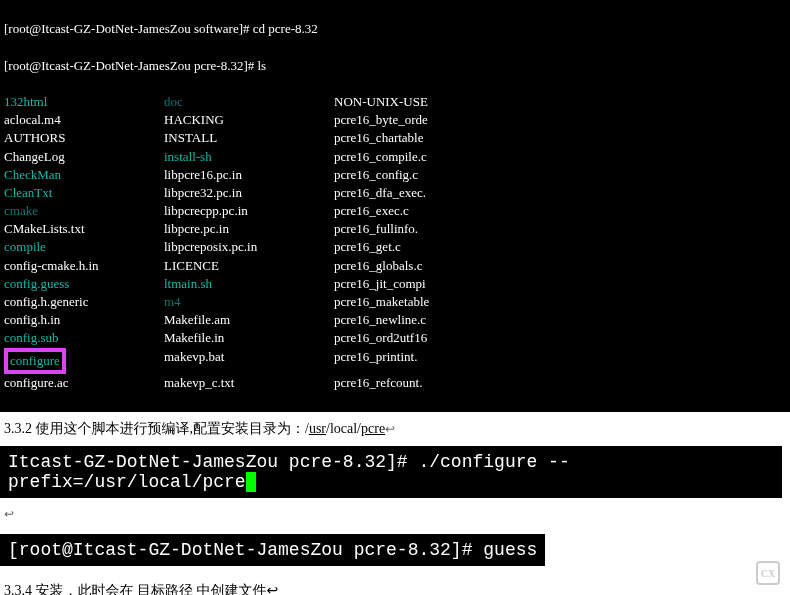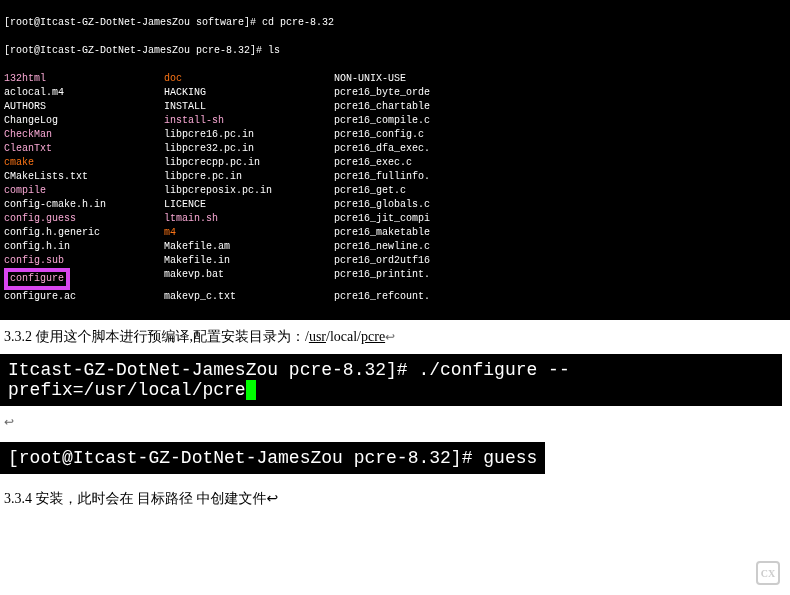--- a/index.html
+++ b/index.html
@@ -5,29 +5,29 @@
     * { margin: 0; padding: 0; box-sizing: border-box; }
     body {
       font-family: "SimSun", "宋体", serif;
       font-size: 14px;
       background: #fff;
       width: 790px;
     }
     .terminal {
       background: #000;
       color: #fff;
-      font-family: Liberation Mono, monospace;
-      font-size: 10px;
+      font-family: Liberation Serif, serif;
+      font-size: 13px;
       padding: 2px 4px;
       line-height: 1.4;
       white-space: pre;
     }
     .terminal .prompt { color: #fff; }
-    .terminal .green { color: #f9a8d4; }
-    .terminal .blue { color: #f97316; }
+    .terminal .green { color: #14b8a6; }
+    .terminal .blue { color: #0f766e; }
     .terminal .cmd { color: #fff; }
     .terminal .row { display: flex; }
     .terminal .col1 { width: 160px; }
     .terminal .col2 { width: 170px; }
     .terminal .col3 { width: 150px; }
     .highlight-box {
       border: 4px solid #d946ef;
       display: inline-block;
       padding: 0 2px;
     }

